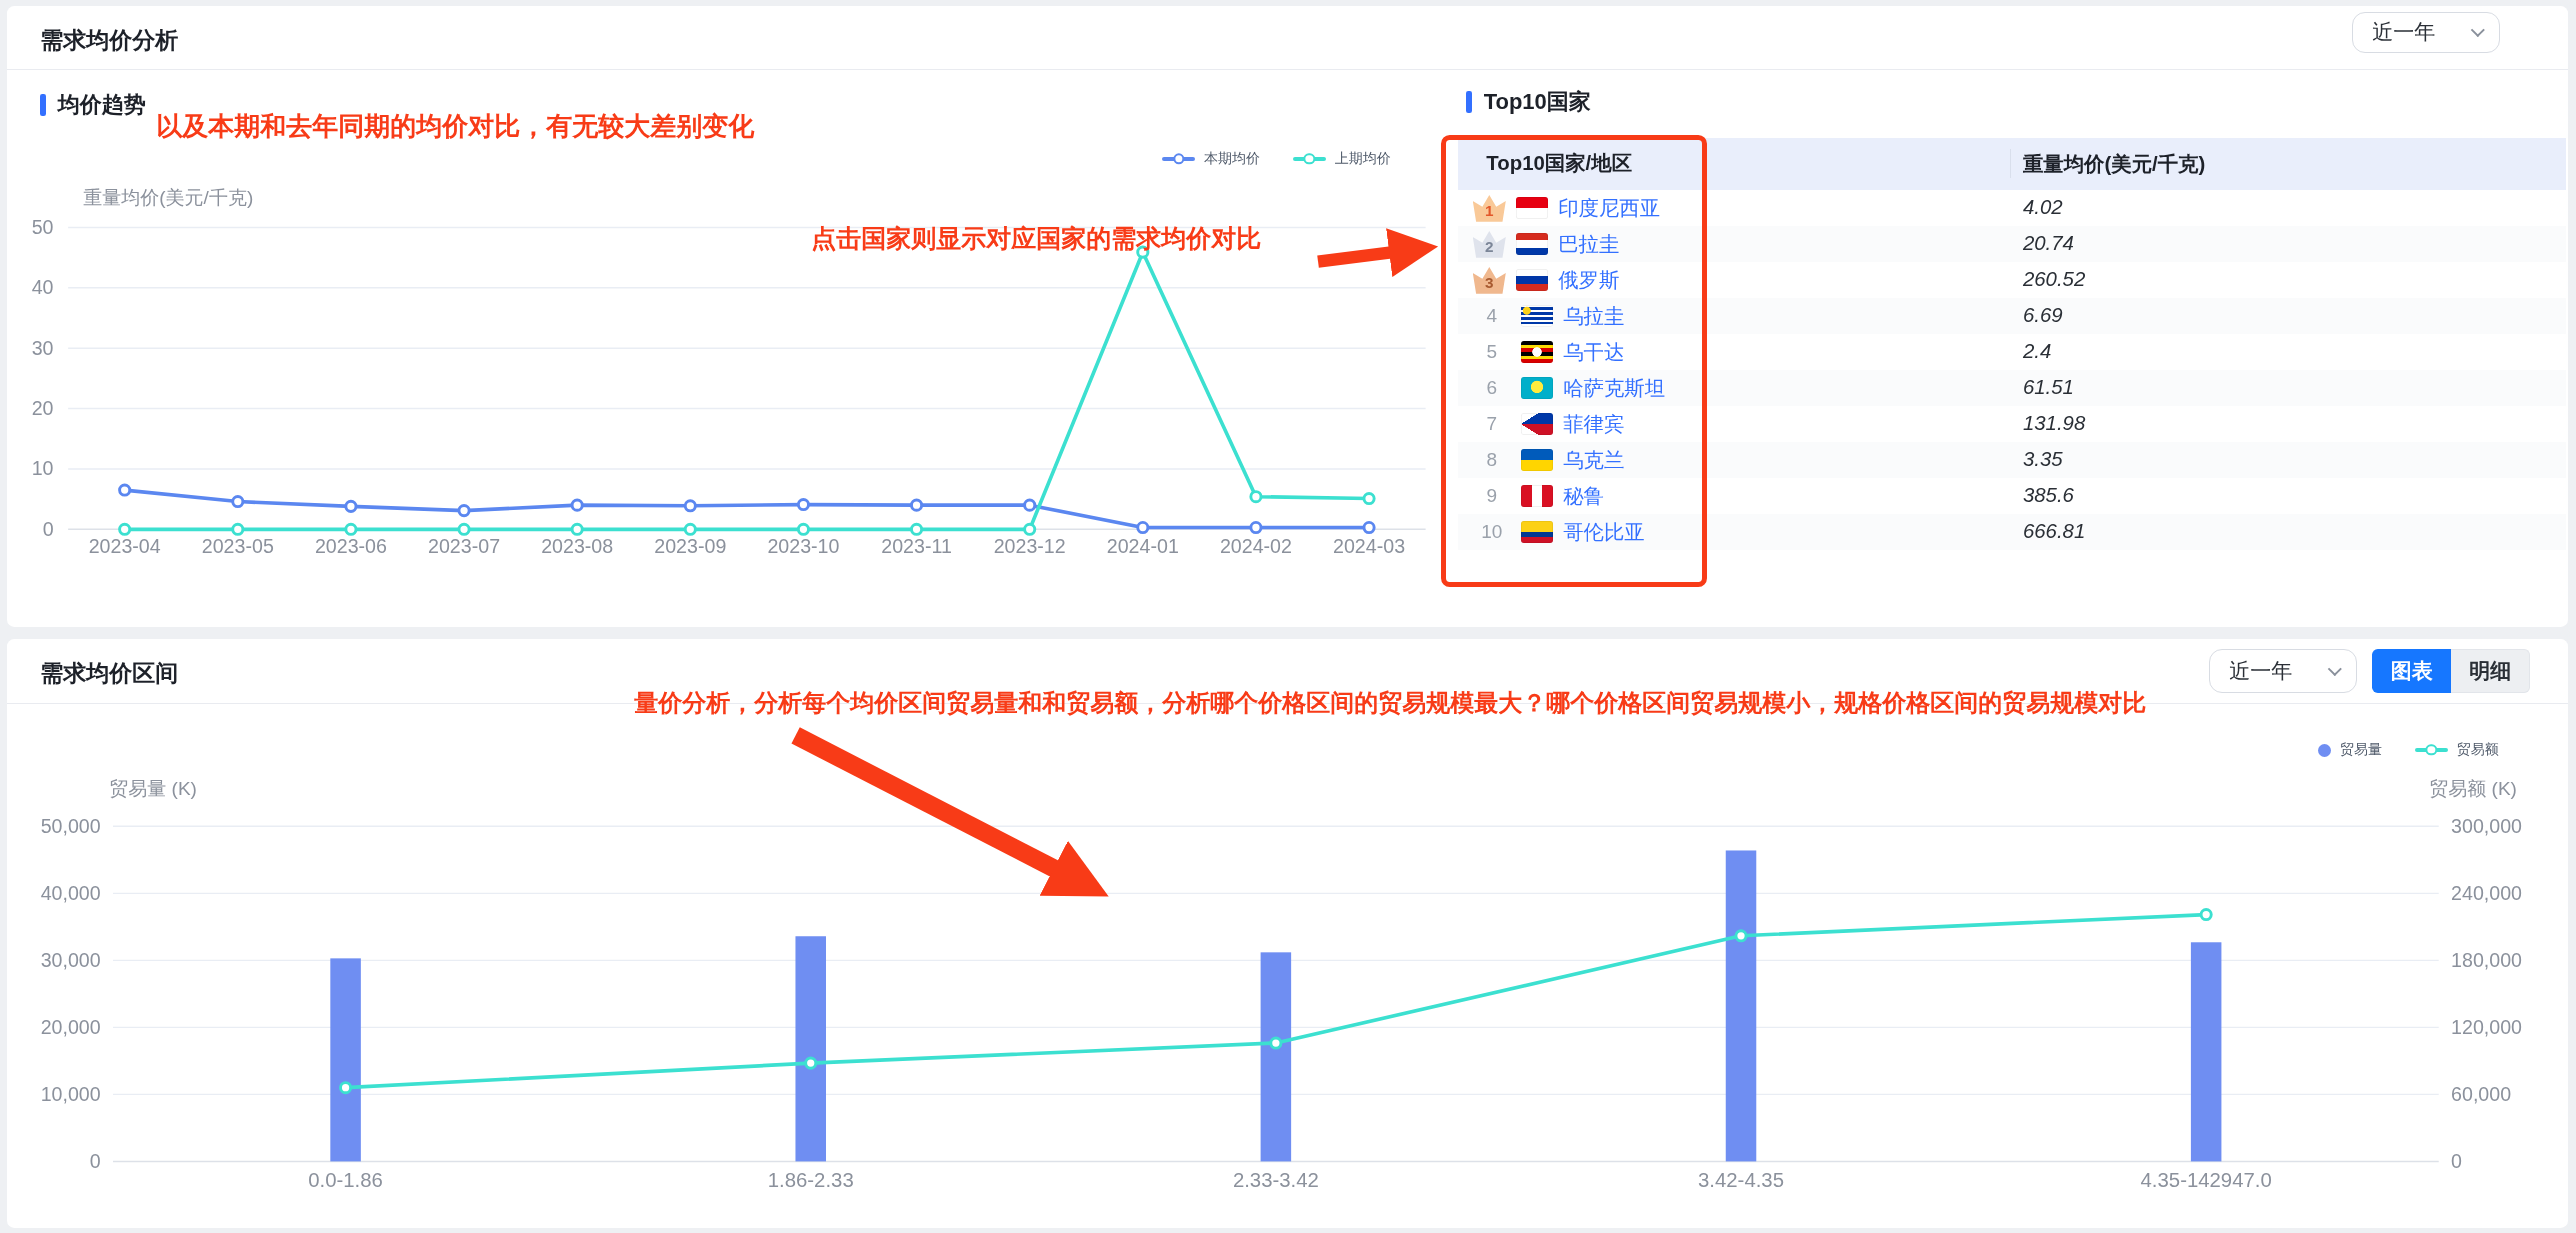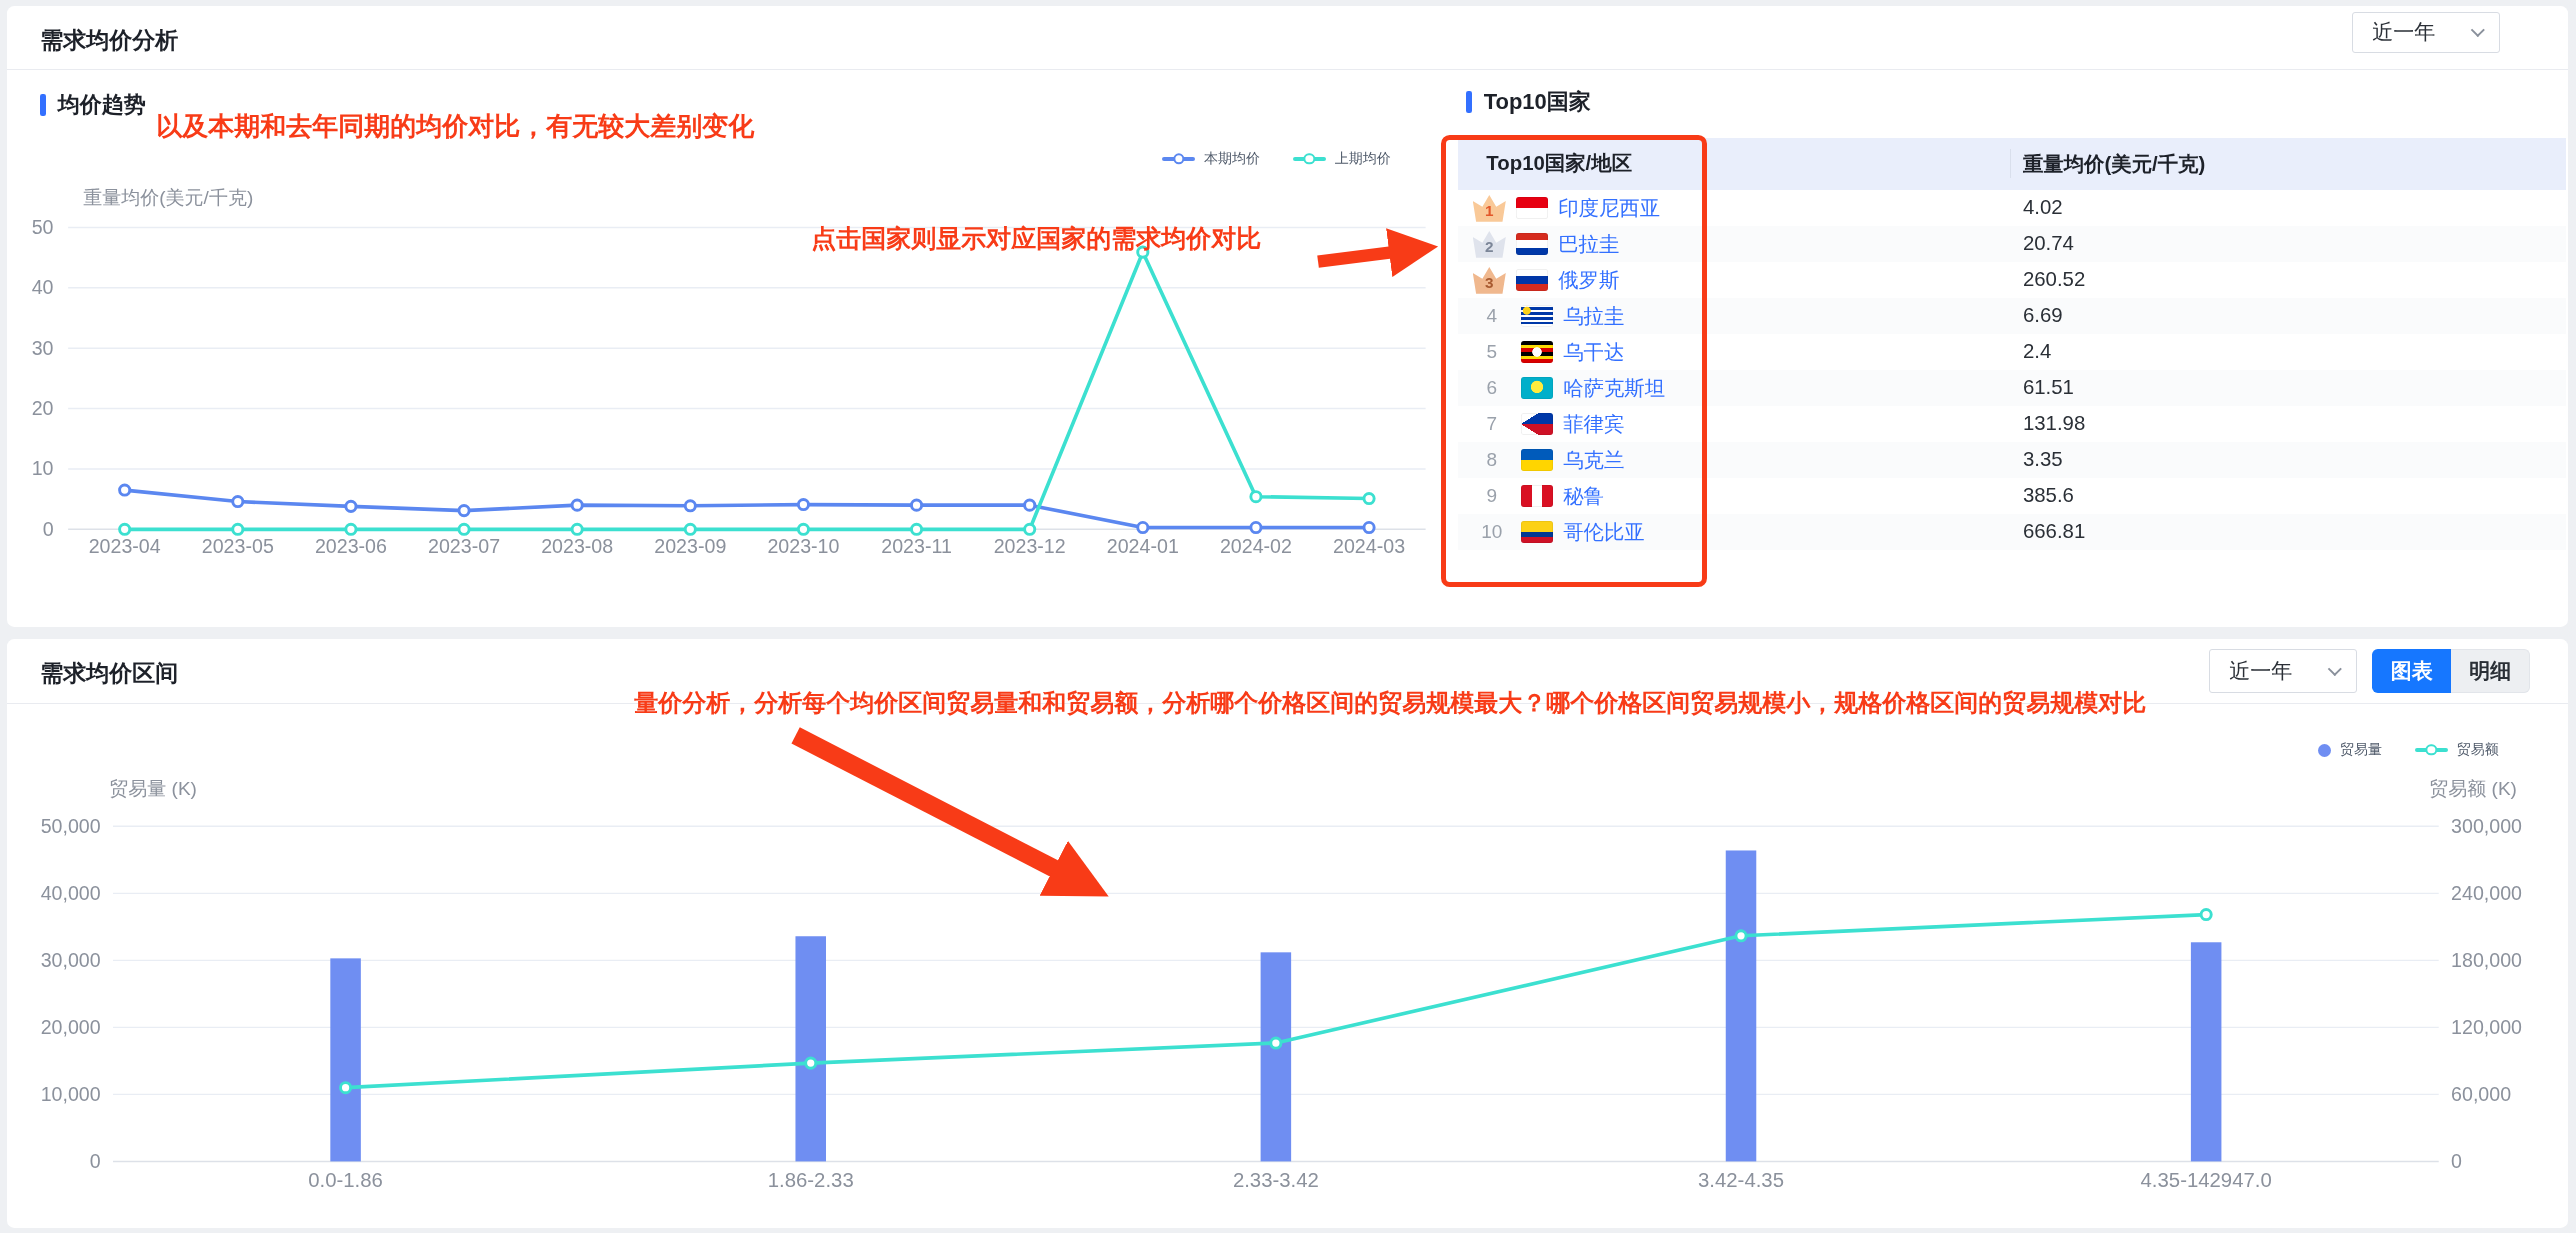--- a/index.html
+++ b/index.html
@@ -5,21 +5,21 @@
   * { margin:0; padding:0; box-sizing:border-box; }
   html,body { width:2576px; height:1233px; overflow:hidden; background:#eef0f3;
     font-family:"Liberation Sans","DejaVu Sans",sans-serif; color:#1d2129; }
   .card { position:absolute; left:7.3px; width:2561px; background:#fff; border-radius:7.3px; }
   #card1 { top:5.8px; height:621px; }
   #card2 { top:639px; height:589px; }
   .card-head { position:absolute; left:0; top:0; width:100%; height:63px; }
   .sec-title { position:absolute; left:33px; top:19px; font-size:23px; font-weight:bold; color:#1d2129; }
   .divider { position:absolute; left:0; width:100%; height:0; border-top:1.5px solid #e9ebf0; }
   .select { position:absolute; display:flex; align-items:center; justify-content:space-between;
-    border:1.5px solid #d8dce3; border-radius:3px; padding:0 19px; font-size:21px; color:#2a2f36;
+    border:1.5px solid #d8dce3; border-radius:13px; padding:0 19px; font-size:21px; color:#2a2f36;
     background:#fff; cursor:pointer; }
   .chev { width:9.5px; height:9.5px; border-right:2.2px solid #8a919c; border-bottom:2.2px solid #8a919c;
     transform:rotate(45deg) translateY(-2.9px); }
   .subtitle { position:absolute; display:flex; align-items:center; gap:11.6px; font-size:22px; font-weight:bold; }
   .accent { width:5.8px; height:22px; background:#3370ff; border-radius:2.2px; display:inline-block; }
   .red-note { position:absolute; color:#f83b17; font-weight:bold; z-index:5; }
   .axis-unit { position:absolute; font-size:19px; color:#8b919c; }
   .legend { position:absolute; display:flex; align-items:center; gap:33px; font-size:14px; color:#4e5969; }
   .lg-item { display:flex; align-items:center; gap:8.7px; cursor:pointer; }
   .lg-line { position:relative; width:33px; height:3.6px; border-radius:2.2px; display:inline-block; }
@@ -33,21 +33,21 @@
   .seg-btn.active { background:#1677ff; color:#fff; border-radius:5.8px 0 0 5.8px; }
   .seg-btn.idle { background:#edeff2; color:#2a2f36; border:1.5px solid #e2e5ea; border-left:none; border-radius:0 5.8px 5.8px 0; }
   
   .t-wrap { position:absolute; left:1451px; top:132px; width:1108px; font-size:20.4px; }
   .t-head { display:flex; height:52px; background:#e9eefb; font-weight:bold; align-items:center; }
   .t-head .c1 { width:553px; padding-left:28px; border-right:1.5px solid #d9dfec; height:29px; line-height:29px; }
   .t-head .c2 { padding-left:11.6px; }
   .t-row { display:flex; align-items:center; height:36px; }
   .t-row:nth-child(even) { background:#fafbfc; }
   .t-row .c1 { width:553px; display:flex; align-items:center; padding-left:14.5px; gap:10.2px; }
-  .t-row .c2 { padding-left:11.6px; color:#2a2f36; }
+  .t-row .c2 { padding-left:11.6px; color:#2a2f36;font-style:italic; }
   .rank { width:38px; text-align:center; color:#9aa1ab; font-size:19px; flex:0 0 38px; }
   .medal { width:33px; height:28px; flex:0 0 33px; display:flex; align-items:flex-end; justify-content:center;
     font-size:15.3px; font-weight:bold; padding-bottom:1.5px;
     clip-path:polygon(10% 100%, 0% 26%, 29% 46%, 50% 4%, 71% 46%, 100% 26%, 90% 100%); }
   .m1 { background:#f9c998; color:#e2582a; } .m2 { background:#dfe3ec; color:#7c8698; } .m3 { background:#f0b88e; color:#a85a30; }
   .flag { width:32px; height:22px; border-radius:2.9px; flex:0 0 32px; box-shadow:inset 0 0 0 0.7px rgba(0,0,0,.08); }
   .cname { color:#3370ff; cursor:pointer; }
   .red-box { position:absolute; left:1434px; top:129px; width:266px; height:452px;
     border:5.1px solid #f83b17; border-radius:8.7px; z-index:6; pointer-events:none; }
   .arrow-svg { position:absolute; z-index:7; }

